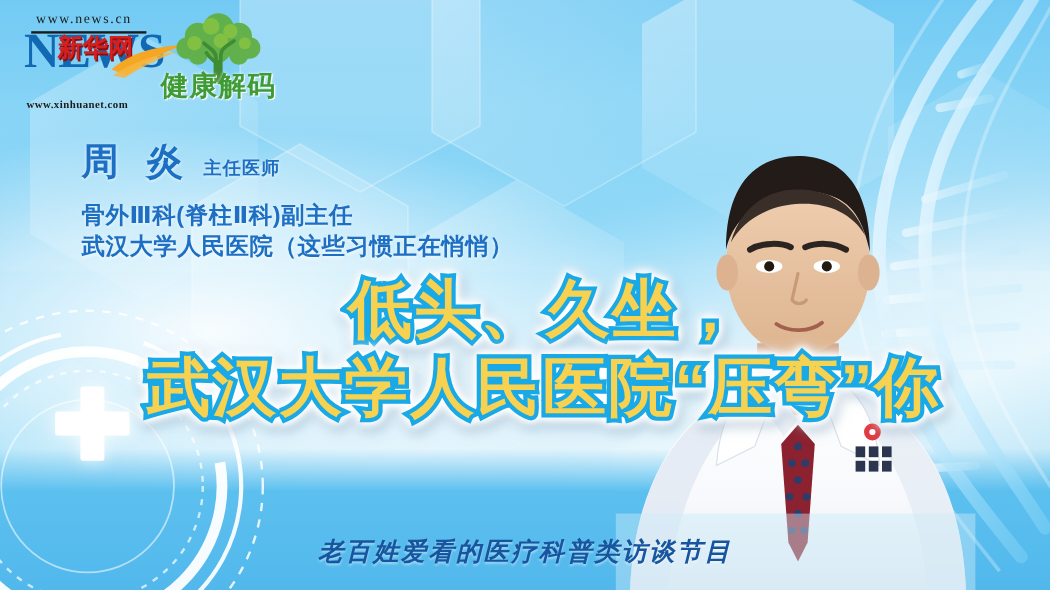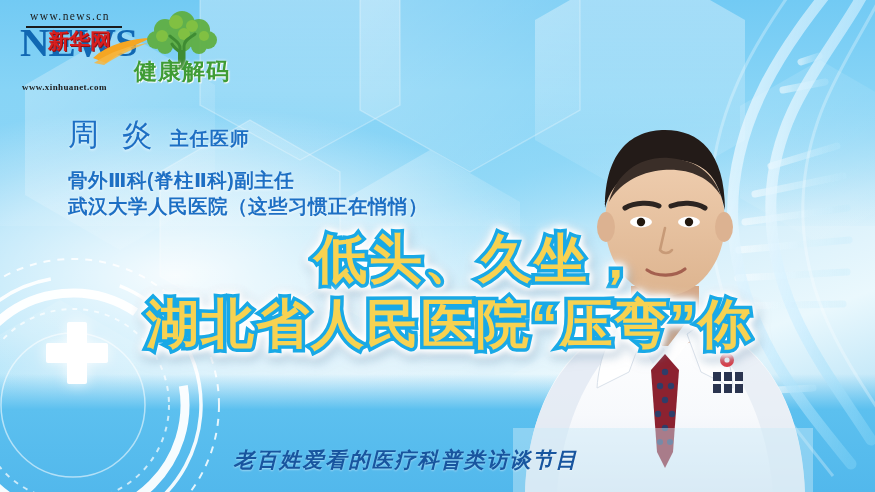--- a/index.html
+++ b/index.html
@@ -98,51 +98,51 @@
     width: 140px; text-align: center;
     font-size: 23px; font-weight: bold; letter-spacing: 1px;
     color: #3f9c35; white-space: nowrap;
     text-shadow: 0 0 3px rgba(255,255,255,.85), 1px 1px 0 rgba(255,255,255,.9);
   }
 
   
   .docinfo { position: absolute; left: 68px; top: 118px; }
   .doc-line1 { display: flex; align-items: baseline; white-space: nowrap; }
   .doc-name {
-    font-size: 31px; font-weight: normal; color: #1d6fc4;
+    font-size: 31px; font-weight: bold; color: #1d6fc4;
     letter-spacing: 7px; line-height: 1.1;
     text-shadow: 0 1px 3px rgba(255,255,255,.75);
   }
   .doc-rank {
-    font-size: 19px; font-weight: bold; color: #1d6fc4;
+    font-size: 15px; font-weight: bold; color: #1d6fc4;
     margin-left: 10px; letter-spacing: 1px;
     text-shadow: 0 1px 3px rgba(255,255,255,.75);
   }
   .doc-dept, .doc-hospital {
     font-size: 19.5px; font-weight: bold; color: #1d6fc4;
     letter-spacing: 0.5px; line-height: 1.35; white-space: nowrap;
     text-shadow: 0 1px 3px rgba(255,255,255,.75);
   }
   .doc-dept { margin-top: 15px; }
 
   
-  .title-wrap { position: absolute; left: 0; top: 228px; width: 785px; padding-left: 24px; }
+  .title-wrap { position: absolute; left: 0; top: 228px; width: 785px; }
   .title-line {
     font-size: 53px; font-weight: bold; letter-spacing: 2px;
     color: #F7D251; white-space: nowrap; line-height: 1.16;
     -webkit-text-stroke: 7px #19A9E6;
     paint-order: stroke fill;
     filter: drop-shadow(0 0 3px #ffffff) drop-shadow(0 0 3px #ffffff) drop-shadow(0 0 5px rgba(255,255,255,.95)) drop-shadow(2px 4px 3px rgba(20,80,130,.28));
   }
   .title-line-1 { padding-left: 290px; }
   .title-line-2 { padding-left: 122px; margin-top: 4px; }
 
   
   .tagline {
-    position: absolute; left: 0; top: 446px; width: 812px;
+    position: absolute; left: 0; top: 446px; width: 875px;
     text-align: center;
     font-size: 21px; font-weight: bold; font-style: italic;
     color: #18559f; letter-spacing: 2px; white-space: nowrap;
     text-shadow: 0 1px 2px rgba(255,255,255,.45);
   }
 </style>
 </head>
 <body>
 
 <div class="poster">
@@ -354,18 +354,18 @@
     <div class="doc-line1">
       <span class="doc-name">周 炎</span>
       <span class="doc-rank">主任医师</span>
     </div>
     <div class="doc-dept">骨外Ⅲ科(脊柱Ⅱ科)副主任</div>
     <div class="doc-hospital">武汉大学人民医院（这些习惯正在悄悄）</div>
   </div>
 
   <div class="title-wrap">
     <div class="title-line title-line-1">低头、久坐，</div>
-    <div class="title-line title-line-2">湖北省人民医院“压弯”你</div>
+    <div class="title-line title-line-2">武汉大学人民医院“压弯”你</div>
   </div>
 
   <div class="tagline">老百姓爱看的医疗科普类访谈节目</div>
 
 </div>
 
 </body></html>

